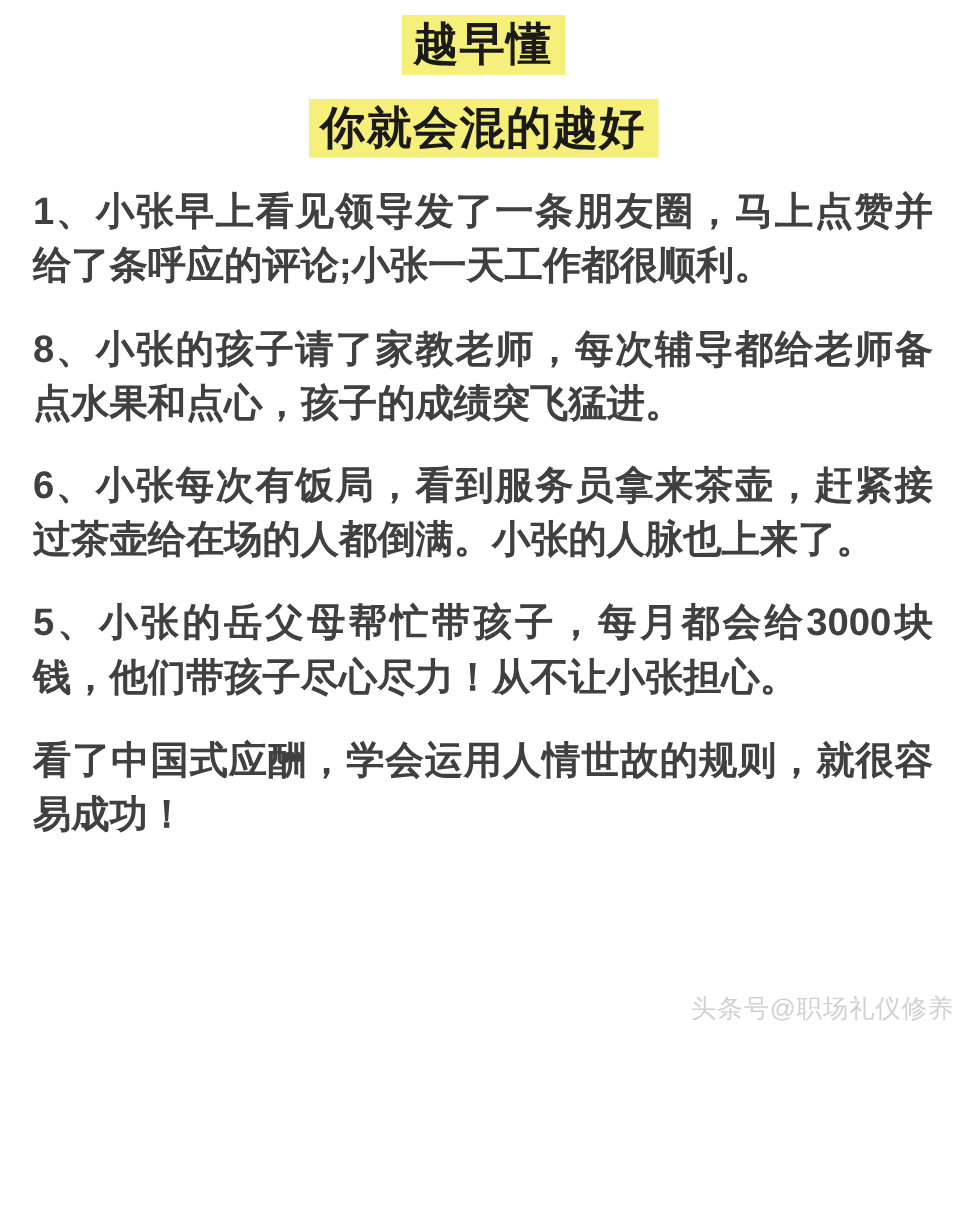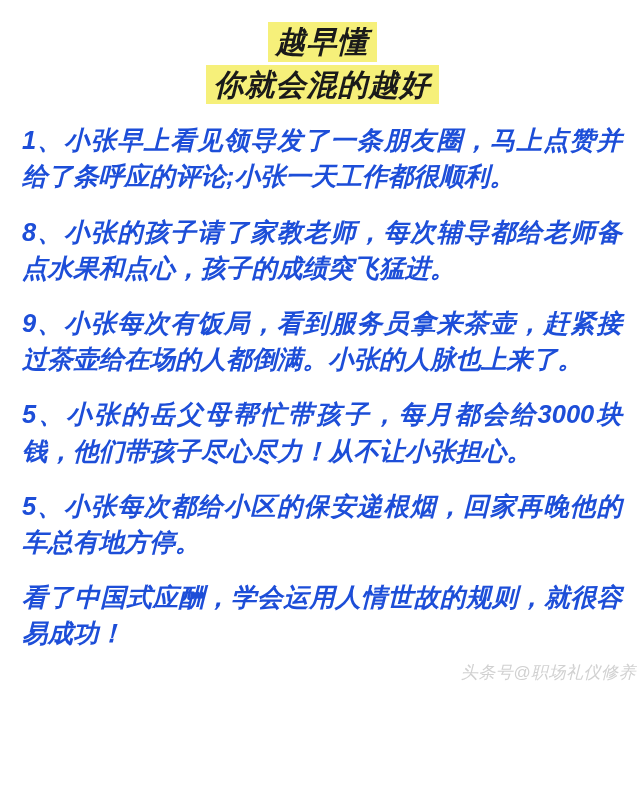--- a/index.html
+++ b/index.html
@@ -12,53 +12,52 @@
     height: 808px;
     font-family: "Liberation Sans", sans-serif;
     color: #111111;
     overflow: hidden;
     position: relative;
   }
   .page {
     width: 644px;
     height: 688px;
     box-sizing: border-box;
-    padding: 18px 22px 0 22px;
+    padding: 6px 22px 0 22px;
     position: relative;
-    font-style: italic;
   }
   .title-block {
     text-align: center;
     margin: 0 auto;
     padding-top: 4px;
     width: 100%;
   }
   .title-line {
     display: inline-block;
     font-size: 30px;
     font-weight: bold;
     line-height: 1.32;
     letter-spacing: 1px;
     color: #1a1a1a;
     background: #f6f07a;
     padding: 0 8px;
     margin: 0;
   }
   .title-line.second {
-    margin-top: 3px;
+    margin-top: 16px;
   }
   .body-block {
     margin-top: 18px;
   }
   .para {
     font-size: 25.5px;
     line-height: 1.42;
     font-weight: bold;
     letter-spacing: 0px;
-    color: #1d4ed8;
+    color: #404040;
     margin: 0 0 19px 0;
     text-align: justify;
     text-justify: inter-ideograph;
   }
   .para:last-child {
     margin-bottom: 16px;
   }
   .watermark {
     position: absolute;
     right: 8px;
@@ -78,21 +77,20 @@
 
   <div class="title-block">
     <div class="title-line">越早懂</div>
     <br>
     <div class="title-line second">你就会混的越好</div>
   </div>
 
   <div class="body-block">
     <p class="para">1、小张早上看见领导发了一条朋友圈，马上点赞并给了条呼应的评论;小张一天工作都很顺利。</p>
     <p class="para">8、小张的孩子请了家教老师，每次辅导都给老师备点水果和点心，孩子的成绩突飞猛进。</p>
-    <p class="para">9、小张每次有饭局，看到服务员拿来茶壶，赶紧接过茶壶给在场的人都倒满。小张的人脉也上来了。</p>
+    <p class="para">6、小张每次有饭局，看到服务员拿来茶壶，赶紧接过茶壶给在场的人都倒满。小张的人脉也上来了。</p>
     <p class="para">5、小张的岳父母帮忙带孩子，每月都会给3000块钱，他们带孩子尽心尽力！从不让小张担心。</p>
-    <p class="para">5、小张每次都给小区的保安递根烟，回家再晚他的车总有地方停。</p>
     <p class="para">看了中国式应酬，学会运用人情世故的规则，就很容易成功！</p>
   </div>
 
   <div class="watermark">头条号@职场礼仪修养</div>
 
 </div>
 
 </body></html>

